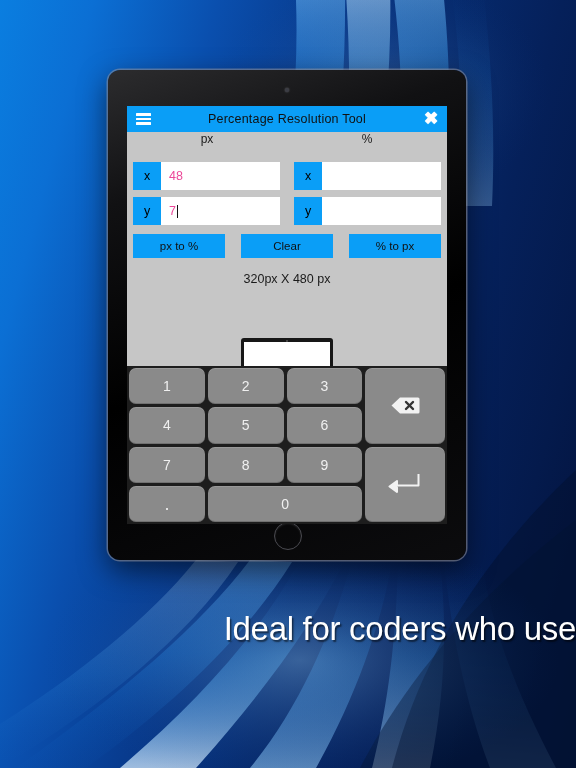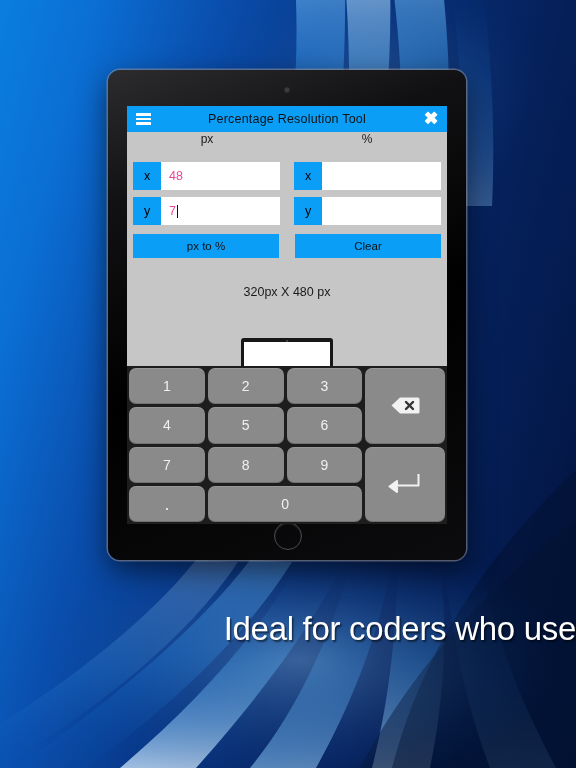--- a/index.html
+++ b/index.html
@@ -197,21 +197,21 @@
     align-items: center;
     justify-content: center;
   }
 
   
   #result {
     flex: 0 0 auto;
     text-align: center;
     font-size: 12.5px;
     color: #1a1a1a;
-    padding-top: 27px;
+    padding-top: 14px;
   }
 
   
   #preview-wrap {
     flex: 1 1 auto;
     position: relative;
   }
   #preview-popup {
     position: absolute;
     left: 50%;
@@ -376,20 +376,21 @@
       </div>
       <div class="field-group">
         <div class="field-label">y</div>
         <div class="field-input"></div>
       </div>
     </div>
 
     <div id="action-row">
       <div class="action-btn">px to %</div>
       <div class="action-btn">Clear</div>
+      <div class="action-btn">% to px</div>
     </div>
 
     <div id="result">320px X 480 px</div>
 
     <div id="preview-wrap">
       <div id="preview-popup">
         <div class="pop-dot"></div>
         <div class="pop-field"></div>
       </div>
     </div>

